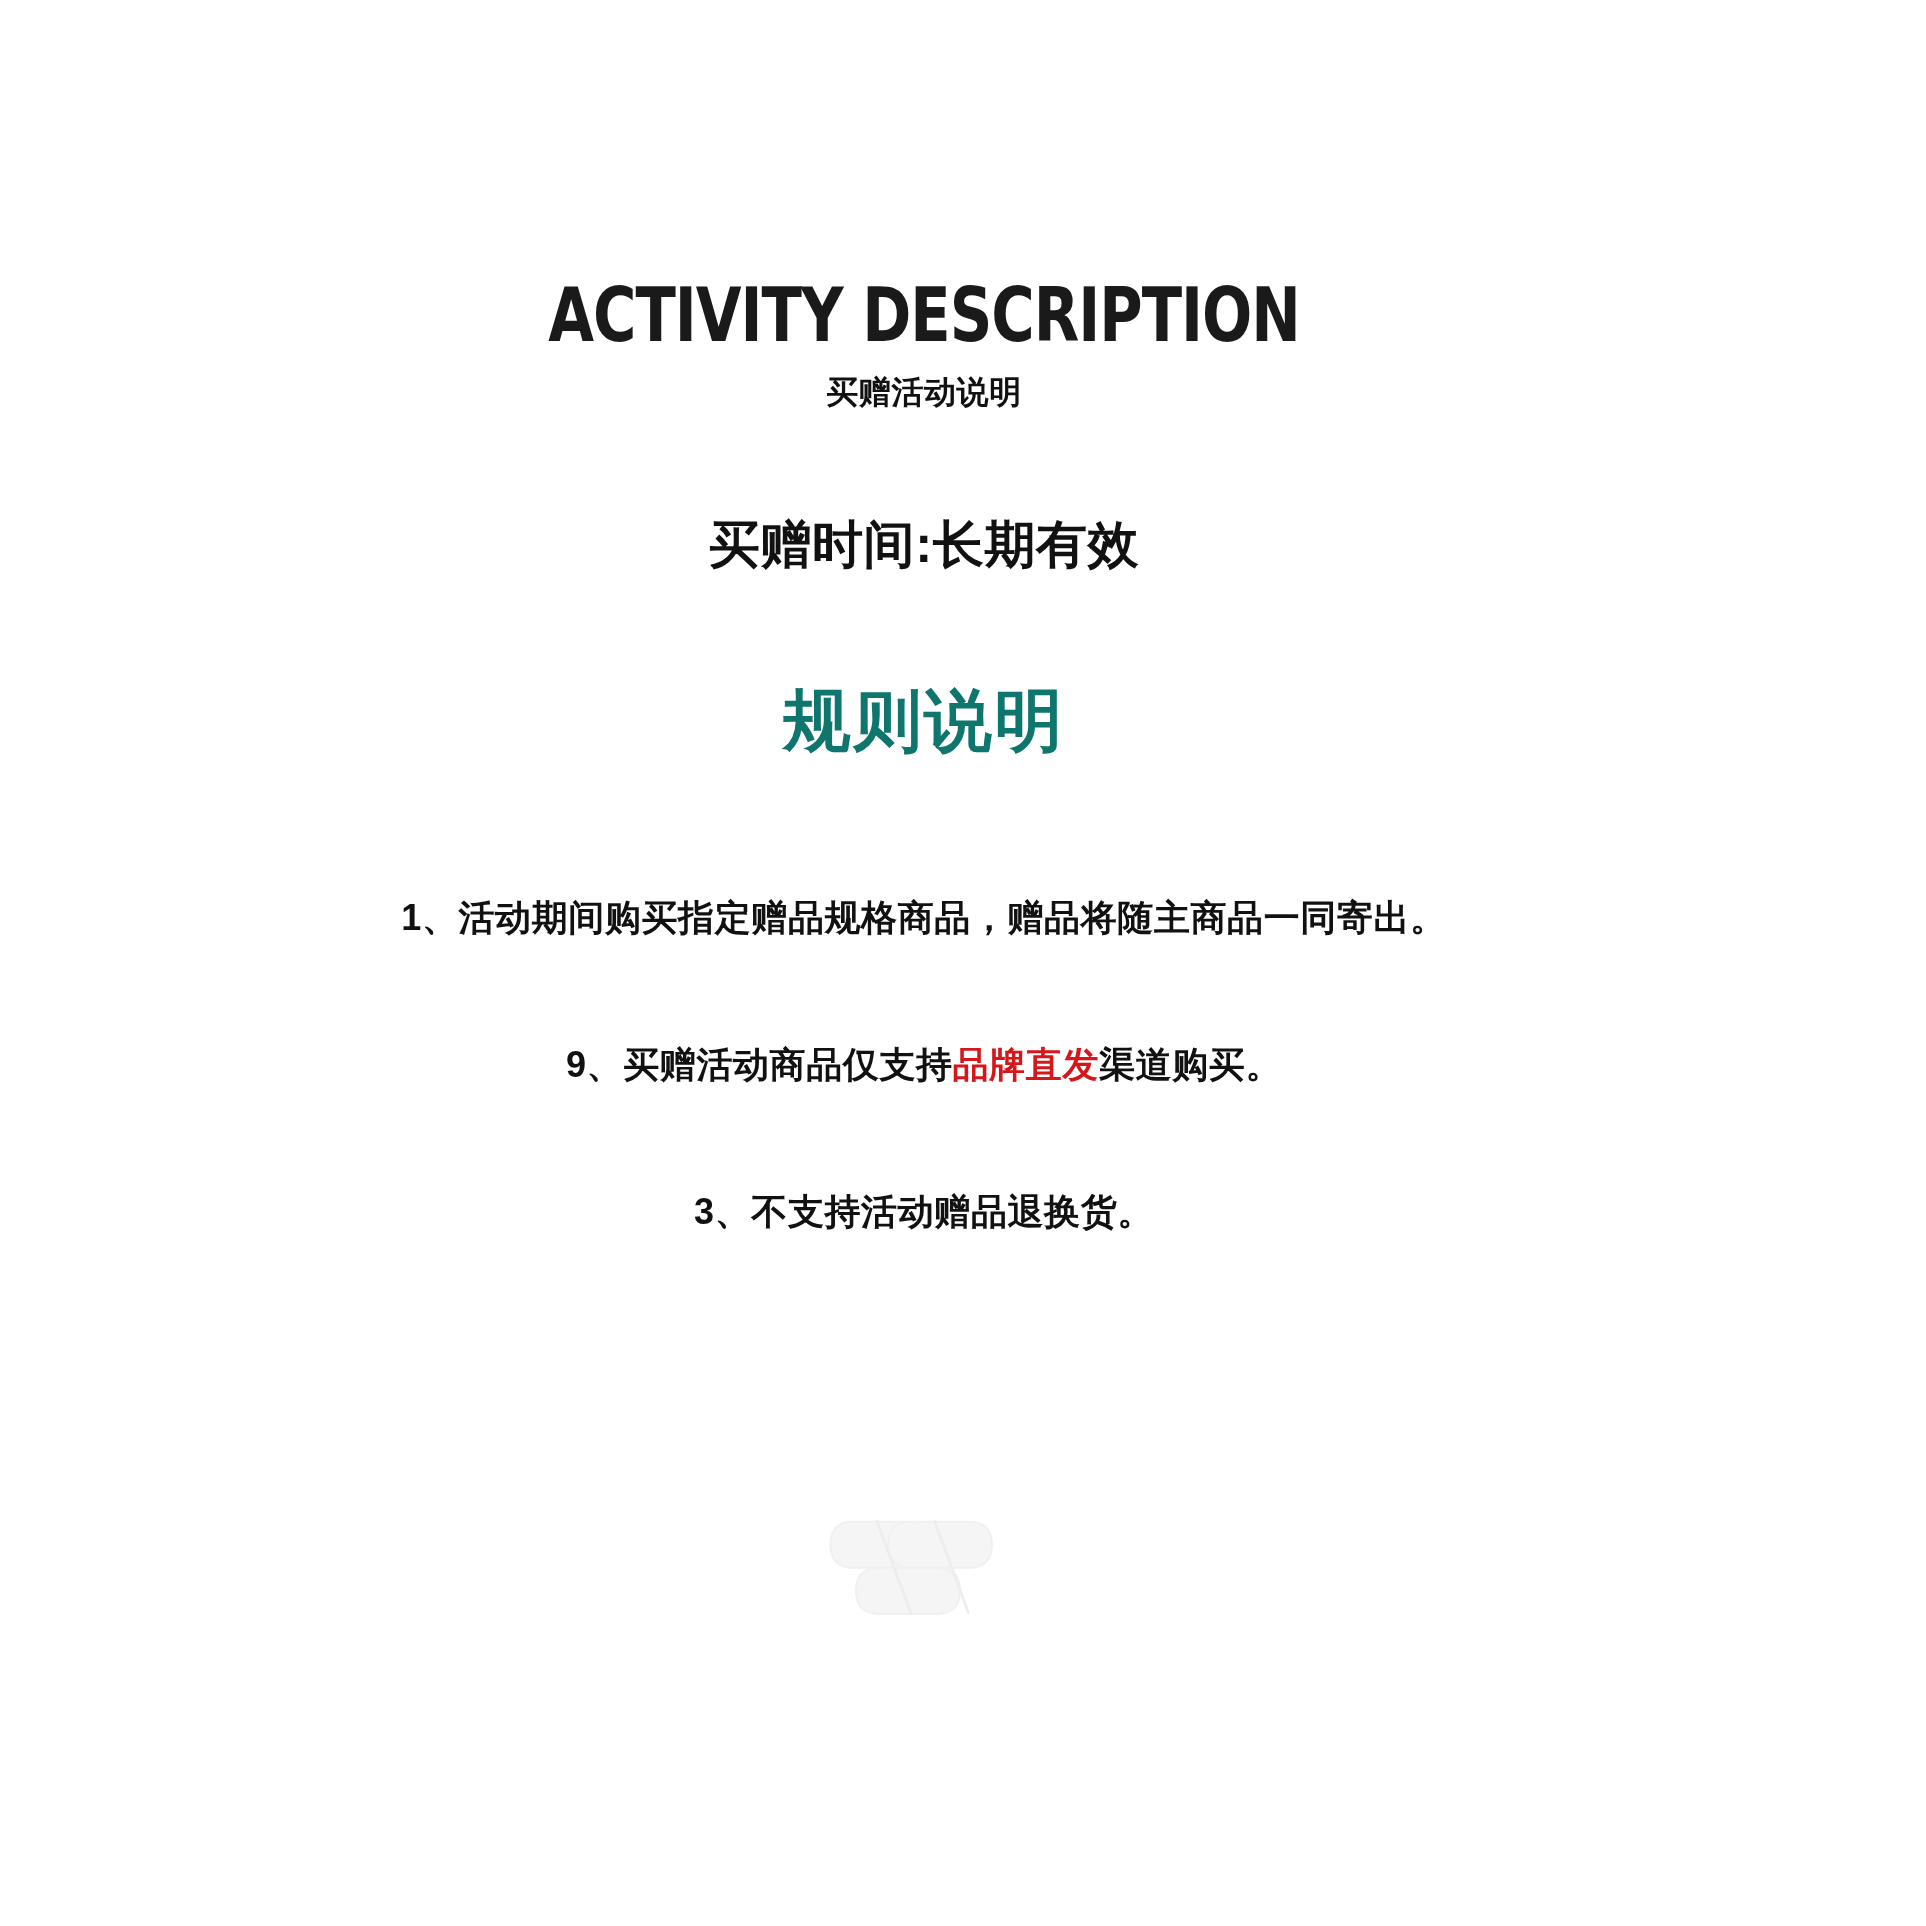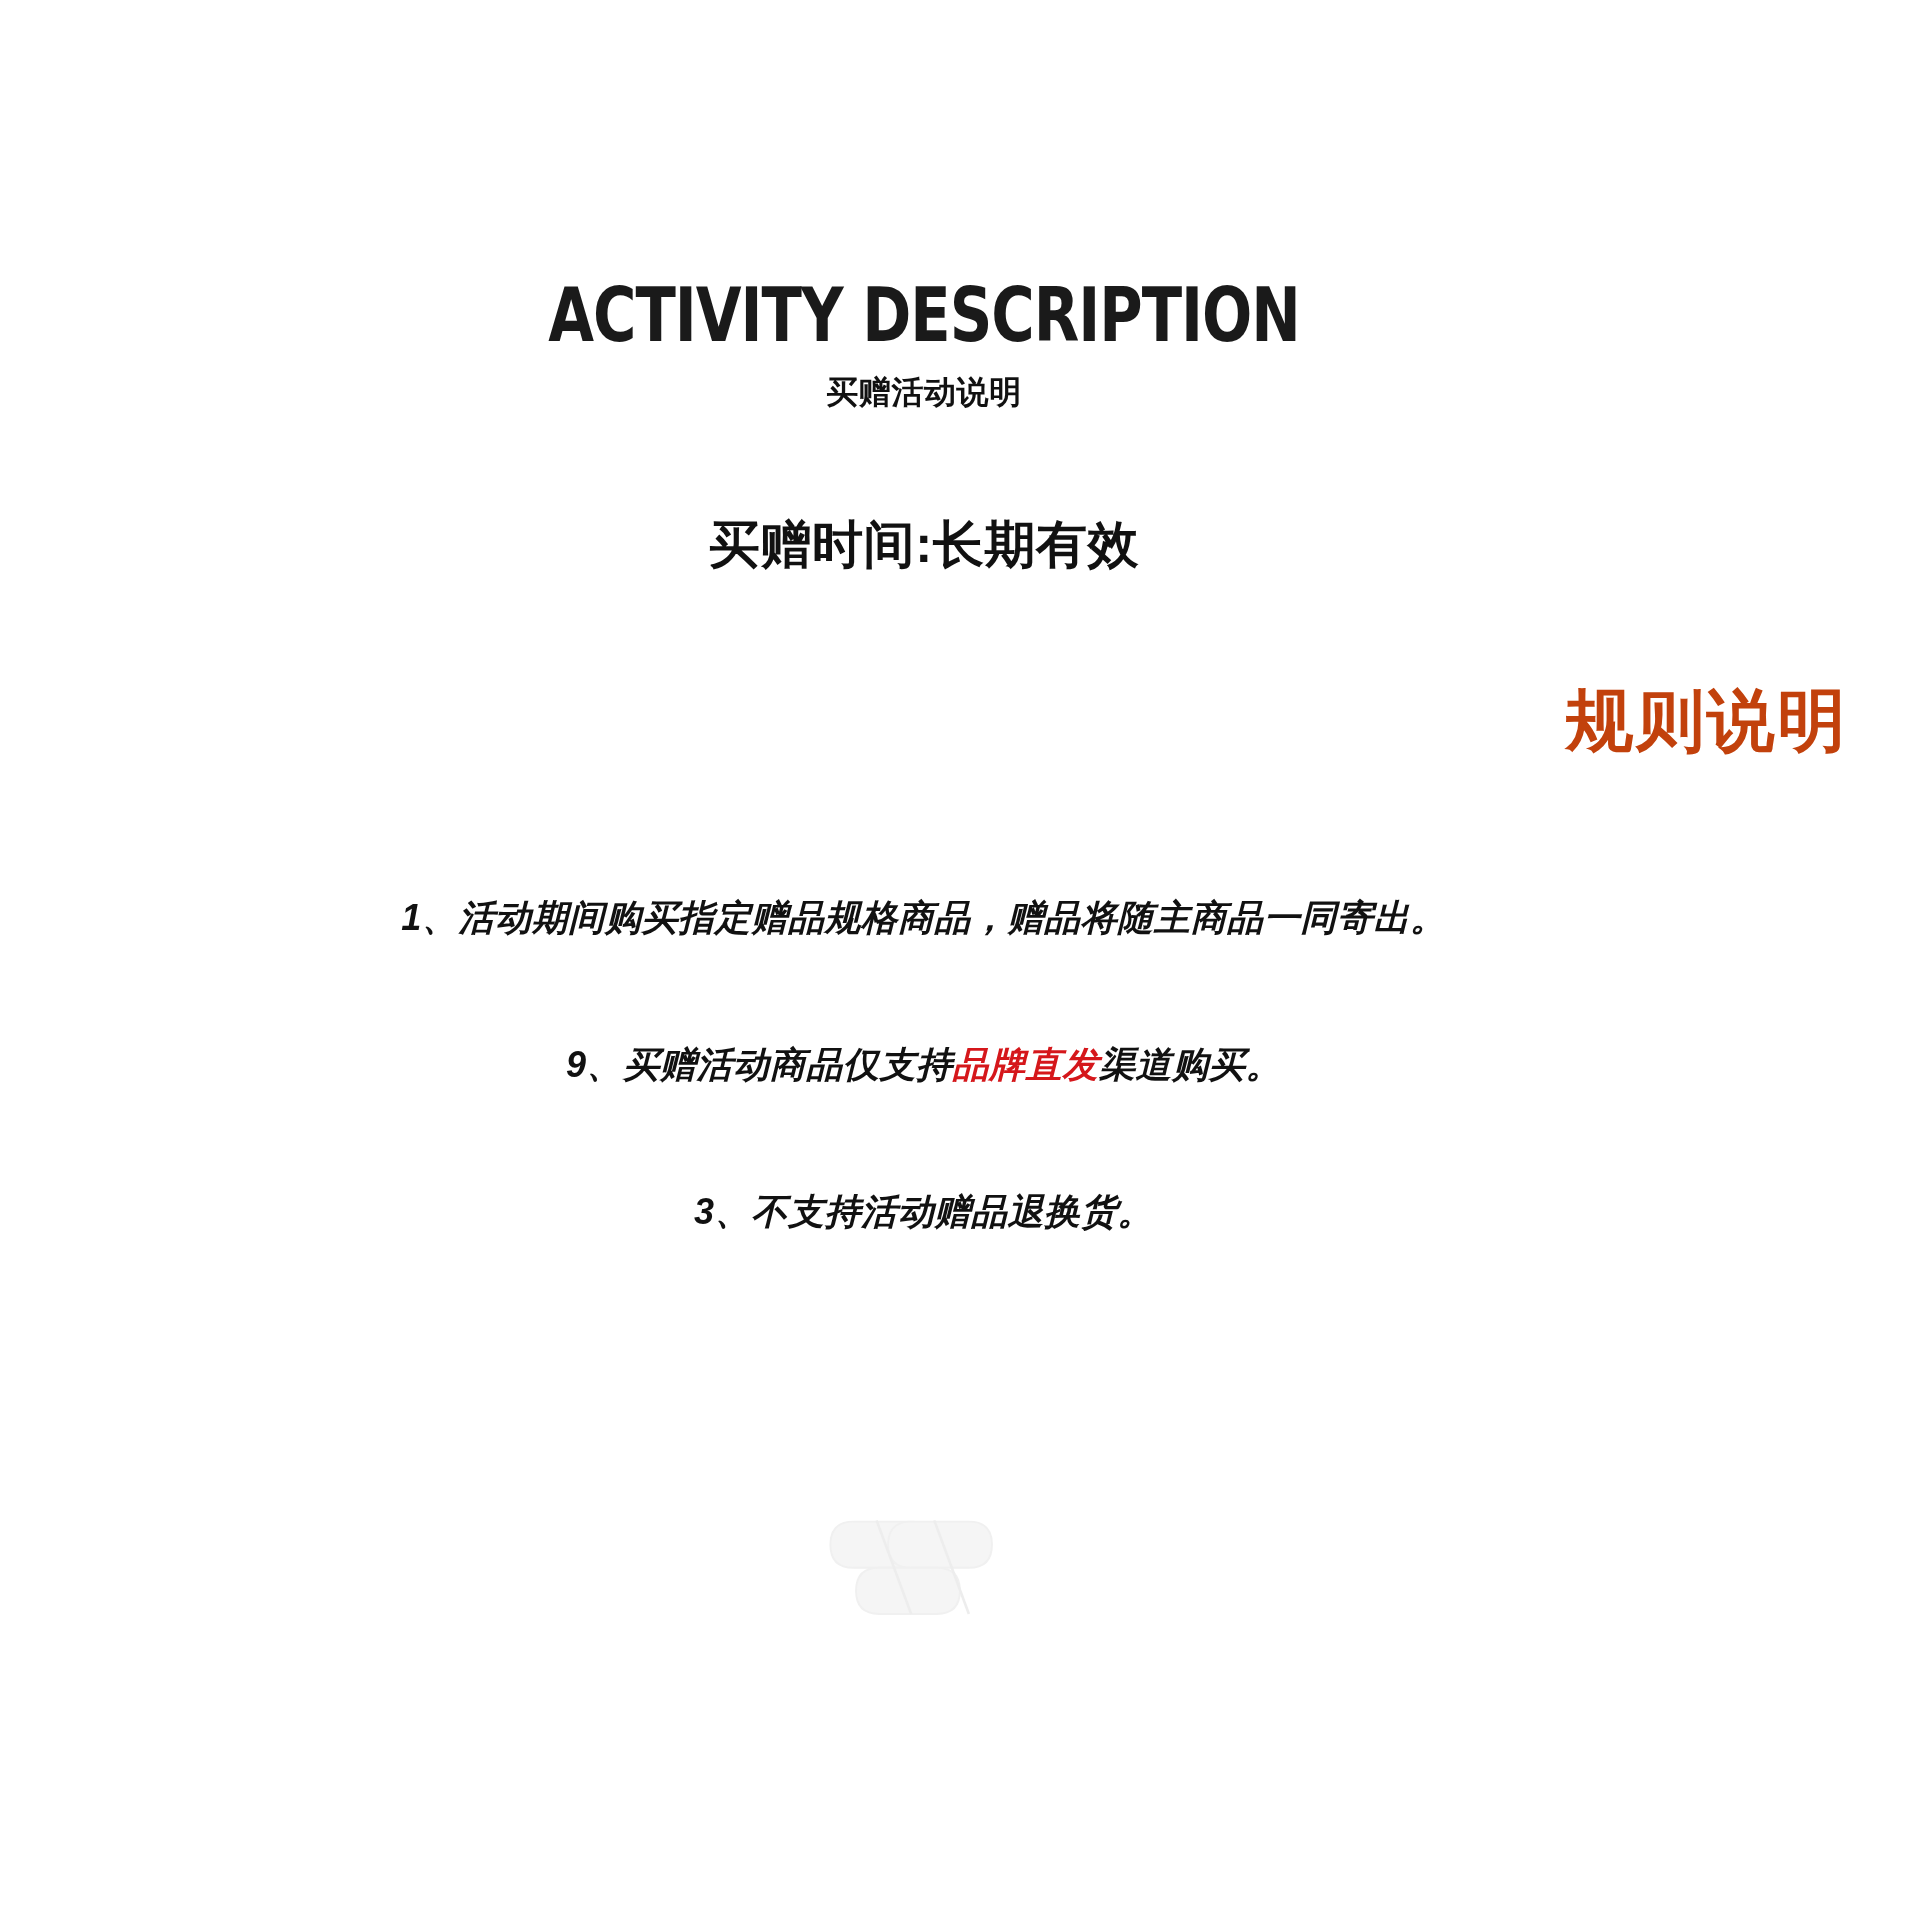--- a/index.html
+++ b/index.html
@@ -45,32 +45,31 @@
   }
   .time-line {
     text-align: center;
     font-weight: bold;
     font-size: 51px;
     color: #111111;
     margin-top: 96px;
     letter-spacing: 0.6px;
   }
   .rules-title {
-    text-align: right;
+    text-align: center;
     font-weight: bold;
     font-size: 68px;
-    color: #c2410c;
+    color: #0f766e;
     margin-top: 96px;
     letter-spacing: 2.6px;
   }
   .rules-list {
     margin-top: 128px;
     padding: 0;
     list-style: none;
-    font-style: italic;
   }
   .rule-item {
     text-align: center;
     font-weight: bold;
     font-size: 36px;
     color: #111111;
     letter-spacing: 0.6px;
     margin-bottom: 100px;
     line-height: 1.3;
   }

